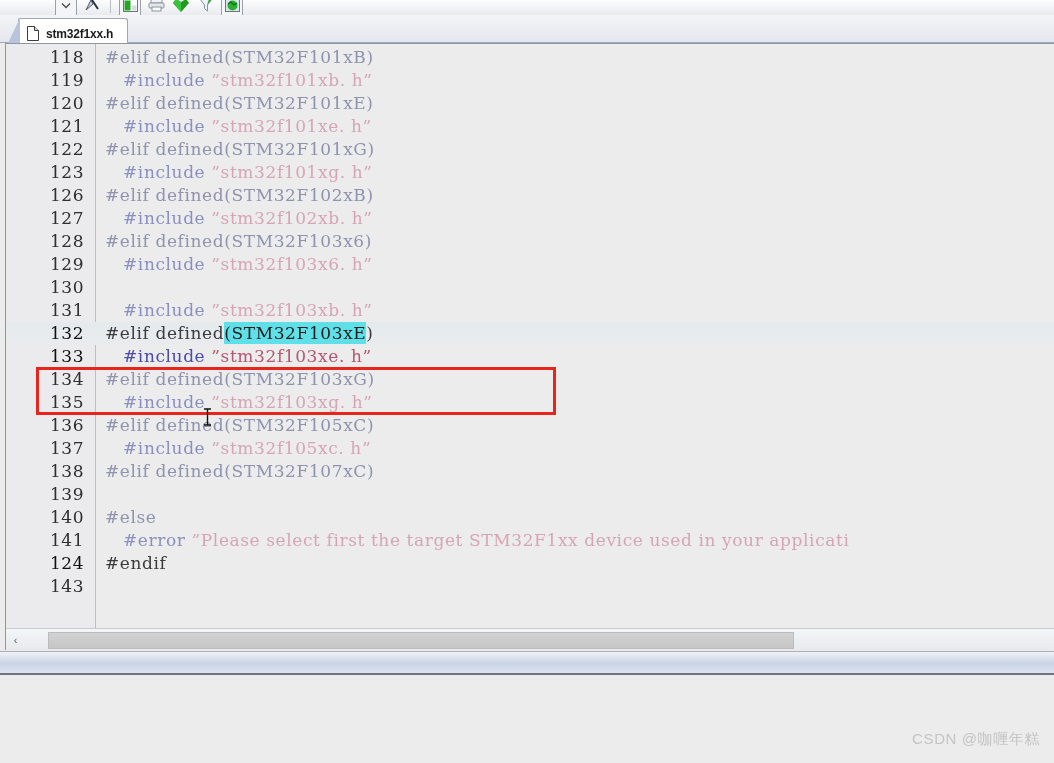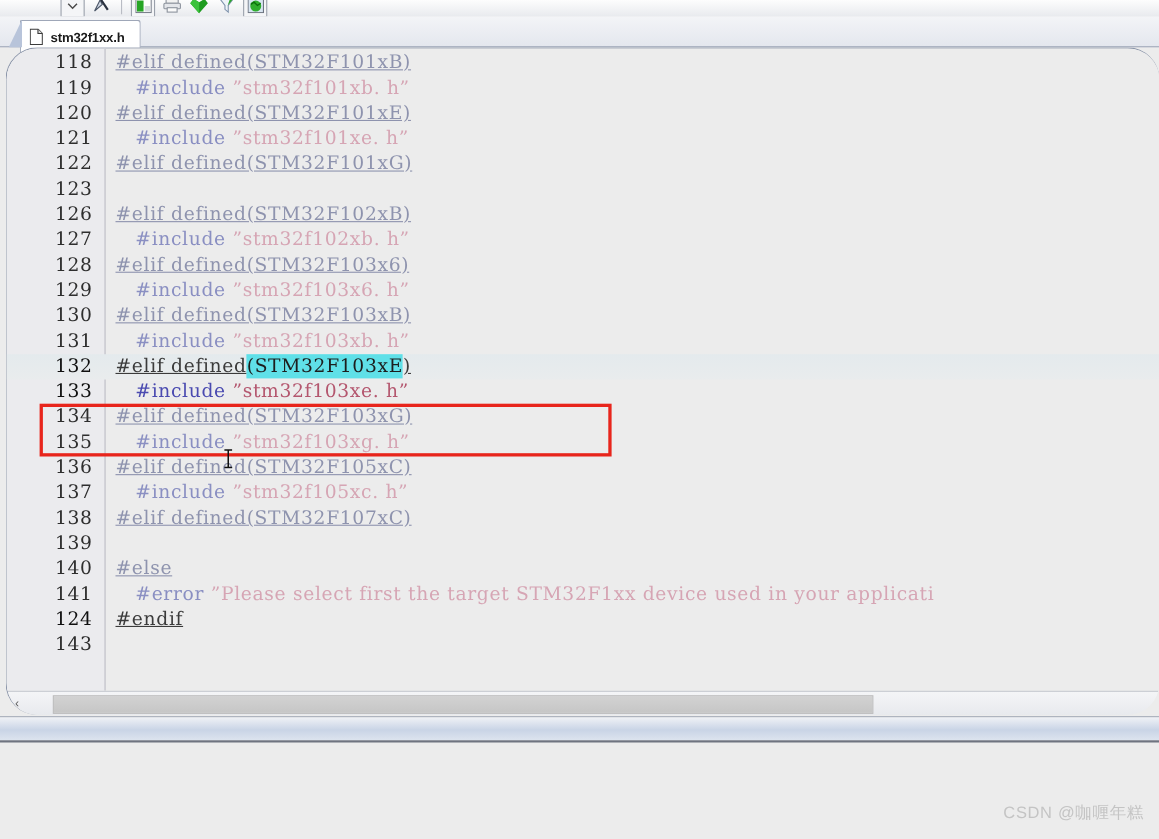--- a/index.html
+++ b/index.html
@@ -94,21 +94,20 @@
   #editor-frame {
     position: absolute;
     left: 5px; top: 43px;
     width: 1049px;
     height: 607px;
     border-top: 1px solid #8d97ab;
     border-left: 1px solid #8d97ab;
     background: #ececec;
     box-sizing: border-box;
     overflow: hidden;
-    border-radius: 29px;
   }
   #editor-body {
     position: absolute;
     left: 0; top: 0;
     width: 1049px;
     height: 584px;
     overflow: hidden;
     background: #ececec;
   }
   #gutter-bg {
@@ -144,21 +143,21 @@
     color: #2e2e2e;
     letter-spacing: 0.5px;
   }
   .ltext {
     position: absolute;
     left: 99px; top: 0;
     font-size: 17px;
     letter-spacing: 0.6px;
     color: #9096ad;
   }
-  .ltext .kw    { color: #8e93ae; text-decoration: underline; }
+  .ltext .kw    { color: #8e93ae; }
   .ltext .inc   { color: #8a8fc2; }
   .ltext .str   { color: #d6a5b4; }
   .line.bold .ltext .kw   { color: #3b3b3b; }
   .line.bold .ltext .inc  { color: #4a4ab0; }
   .line.bold .ltext .str  { color: #b4576f; }
   .line.bold .ln { color: #101010; font-weight: 500; }
   .sel {
     background: #5fe0e8;
     color: #1d1d1d;
     padding: 1px 0;
@@ -317,40 +316,40 @@
         <div class="line">
           <span class="ln">121</span>
           <span class="ltext" style="padding-left: 18px;"><span class="inc">#include </span><span class="str">”stm32f101xe. h”</span></span>
         </div>
         <div class="line">
           <span class="ln">122</span>
           <span class="ltext"><span class="kw">#elif defined(STM32F101xG)</span></span>
         </div>
         <div class="line">
           <span class="ln">123</span>
+          <span class="ltext" style="padding-left: 18px;"><span class="inc">#include </span><span class="str">”stm32f101xg. h”</span></span>
         </div>
         <div class="line">
           <span class="ln">126</span>
           <span class="ltext"><span class="kw">#elif defined(STM32F102xB)</span></span>
         </div>
         <div class="line">
           <span class="ln">127</span>
           <span class="ltext" style="padding-left: 18px;"><span class="inc">#include </span><span class="str">”stm32f102xb. h”</span></span>
         </div>
         <div class="line">
           <span class="ln">128</span>
           <span class="ltext"><span class="kw">#elif defined(STM32F103x6)</span></span>
         </div>
         <div class="line">
           <span class="ln">129</span>
           <span class="ltext" style="padding-left: 18px;"><span class="inc">#include </span><span class="str">”stm32f103x6. h”</span></span>
         </div>
         <div class="line">
           <span class="ln">130</span>
-          <span class="ltext"><span class="kw">#elif defined(STM32F103xB)</span></span>
         </div>
         <div class="line">
           <span class="ln">131</span>
           <span class="ltext" style="padding-left: 18px;"><span class="inc">#include </span><span class="str">”stm32f103xb. h”</span></span>
         </div>
         <div class="line bold cur">
           <span class="ln">132</span>
           <span class="ltext"><span class="kw">#elif defined</span><span class="sel">(STM32F103xE</span><span class="kw">)</span></span>
         </div>
         <div class="line bold">

